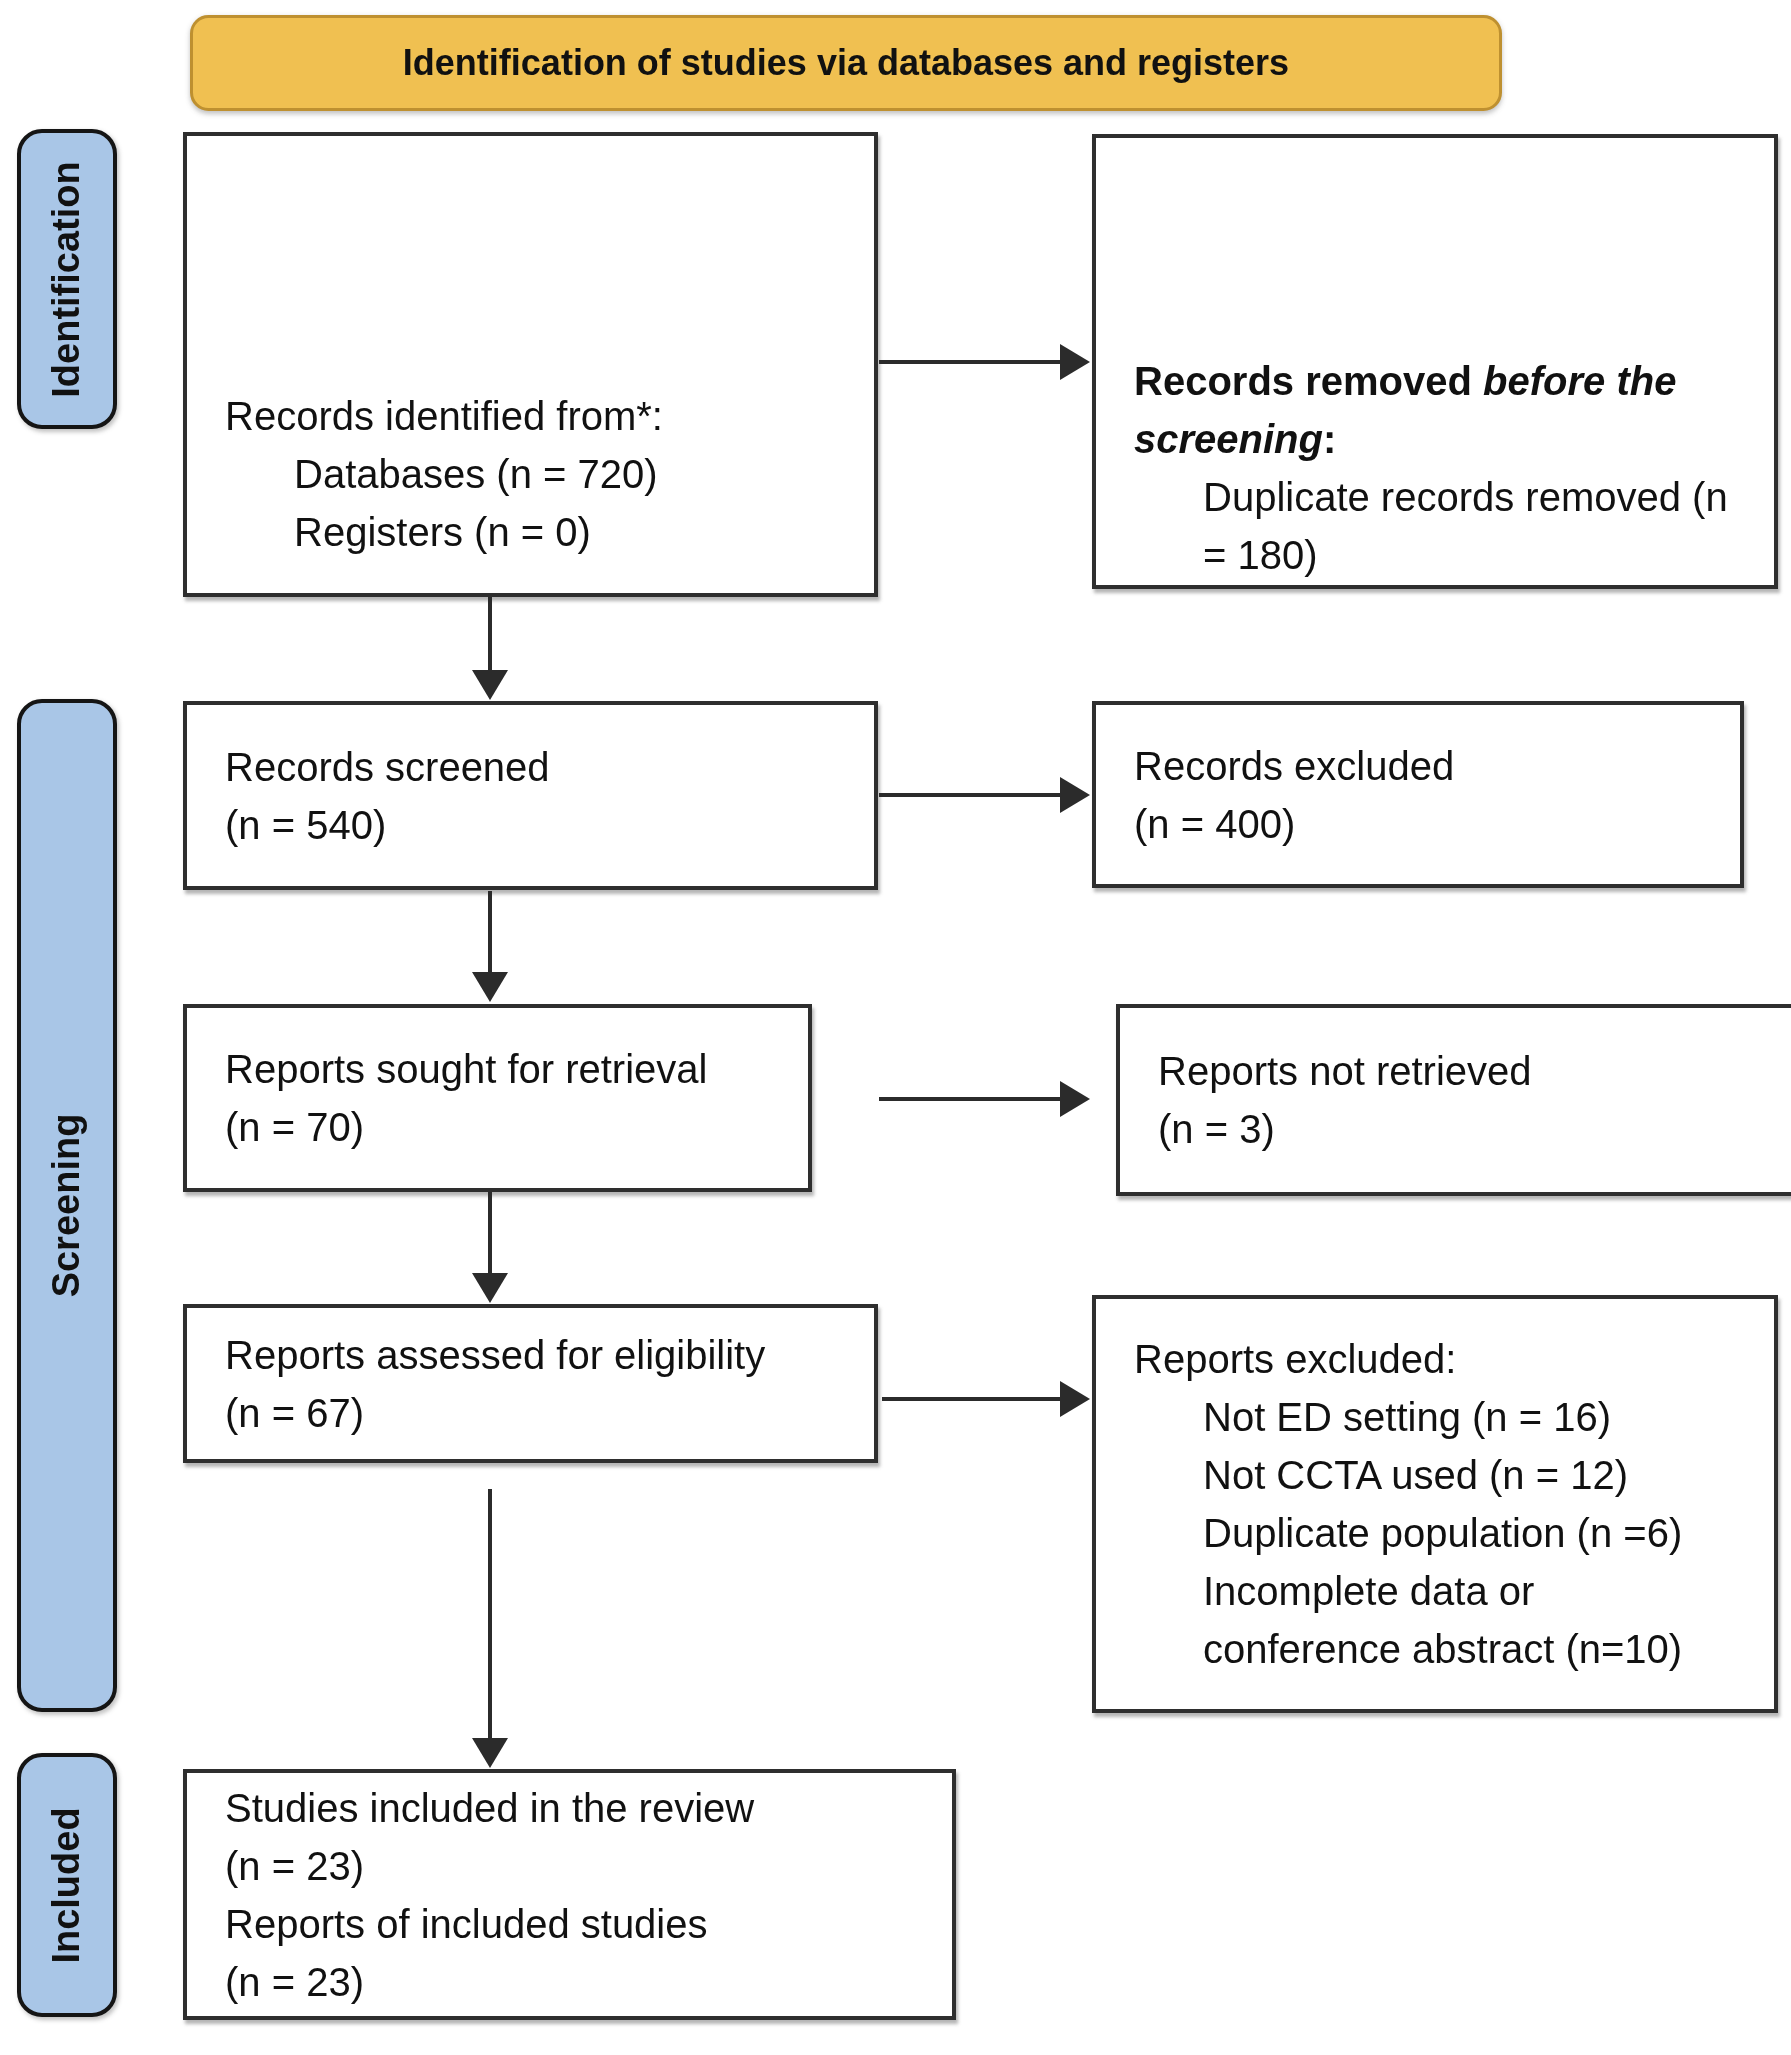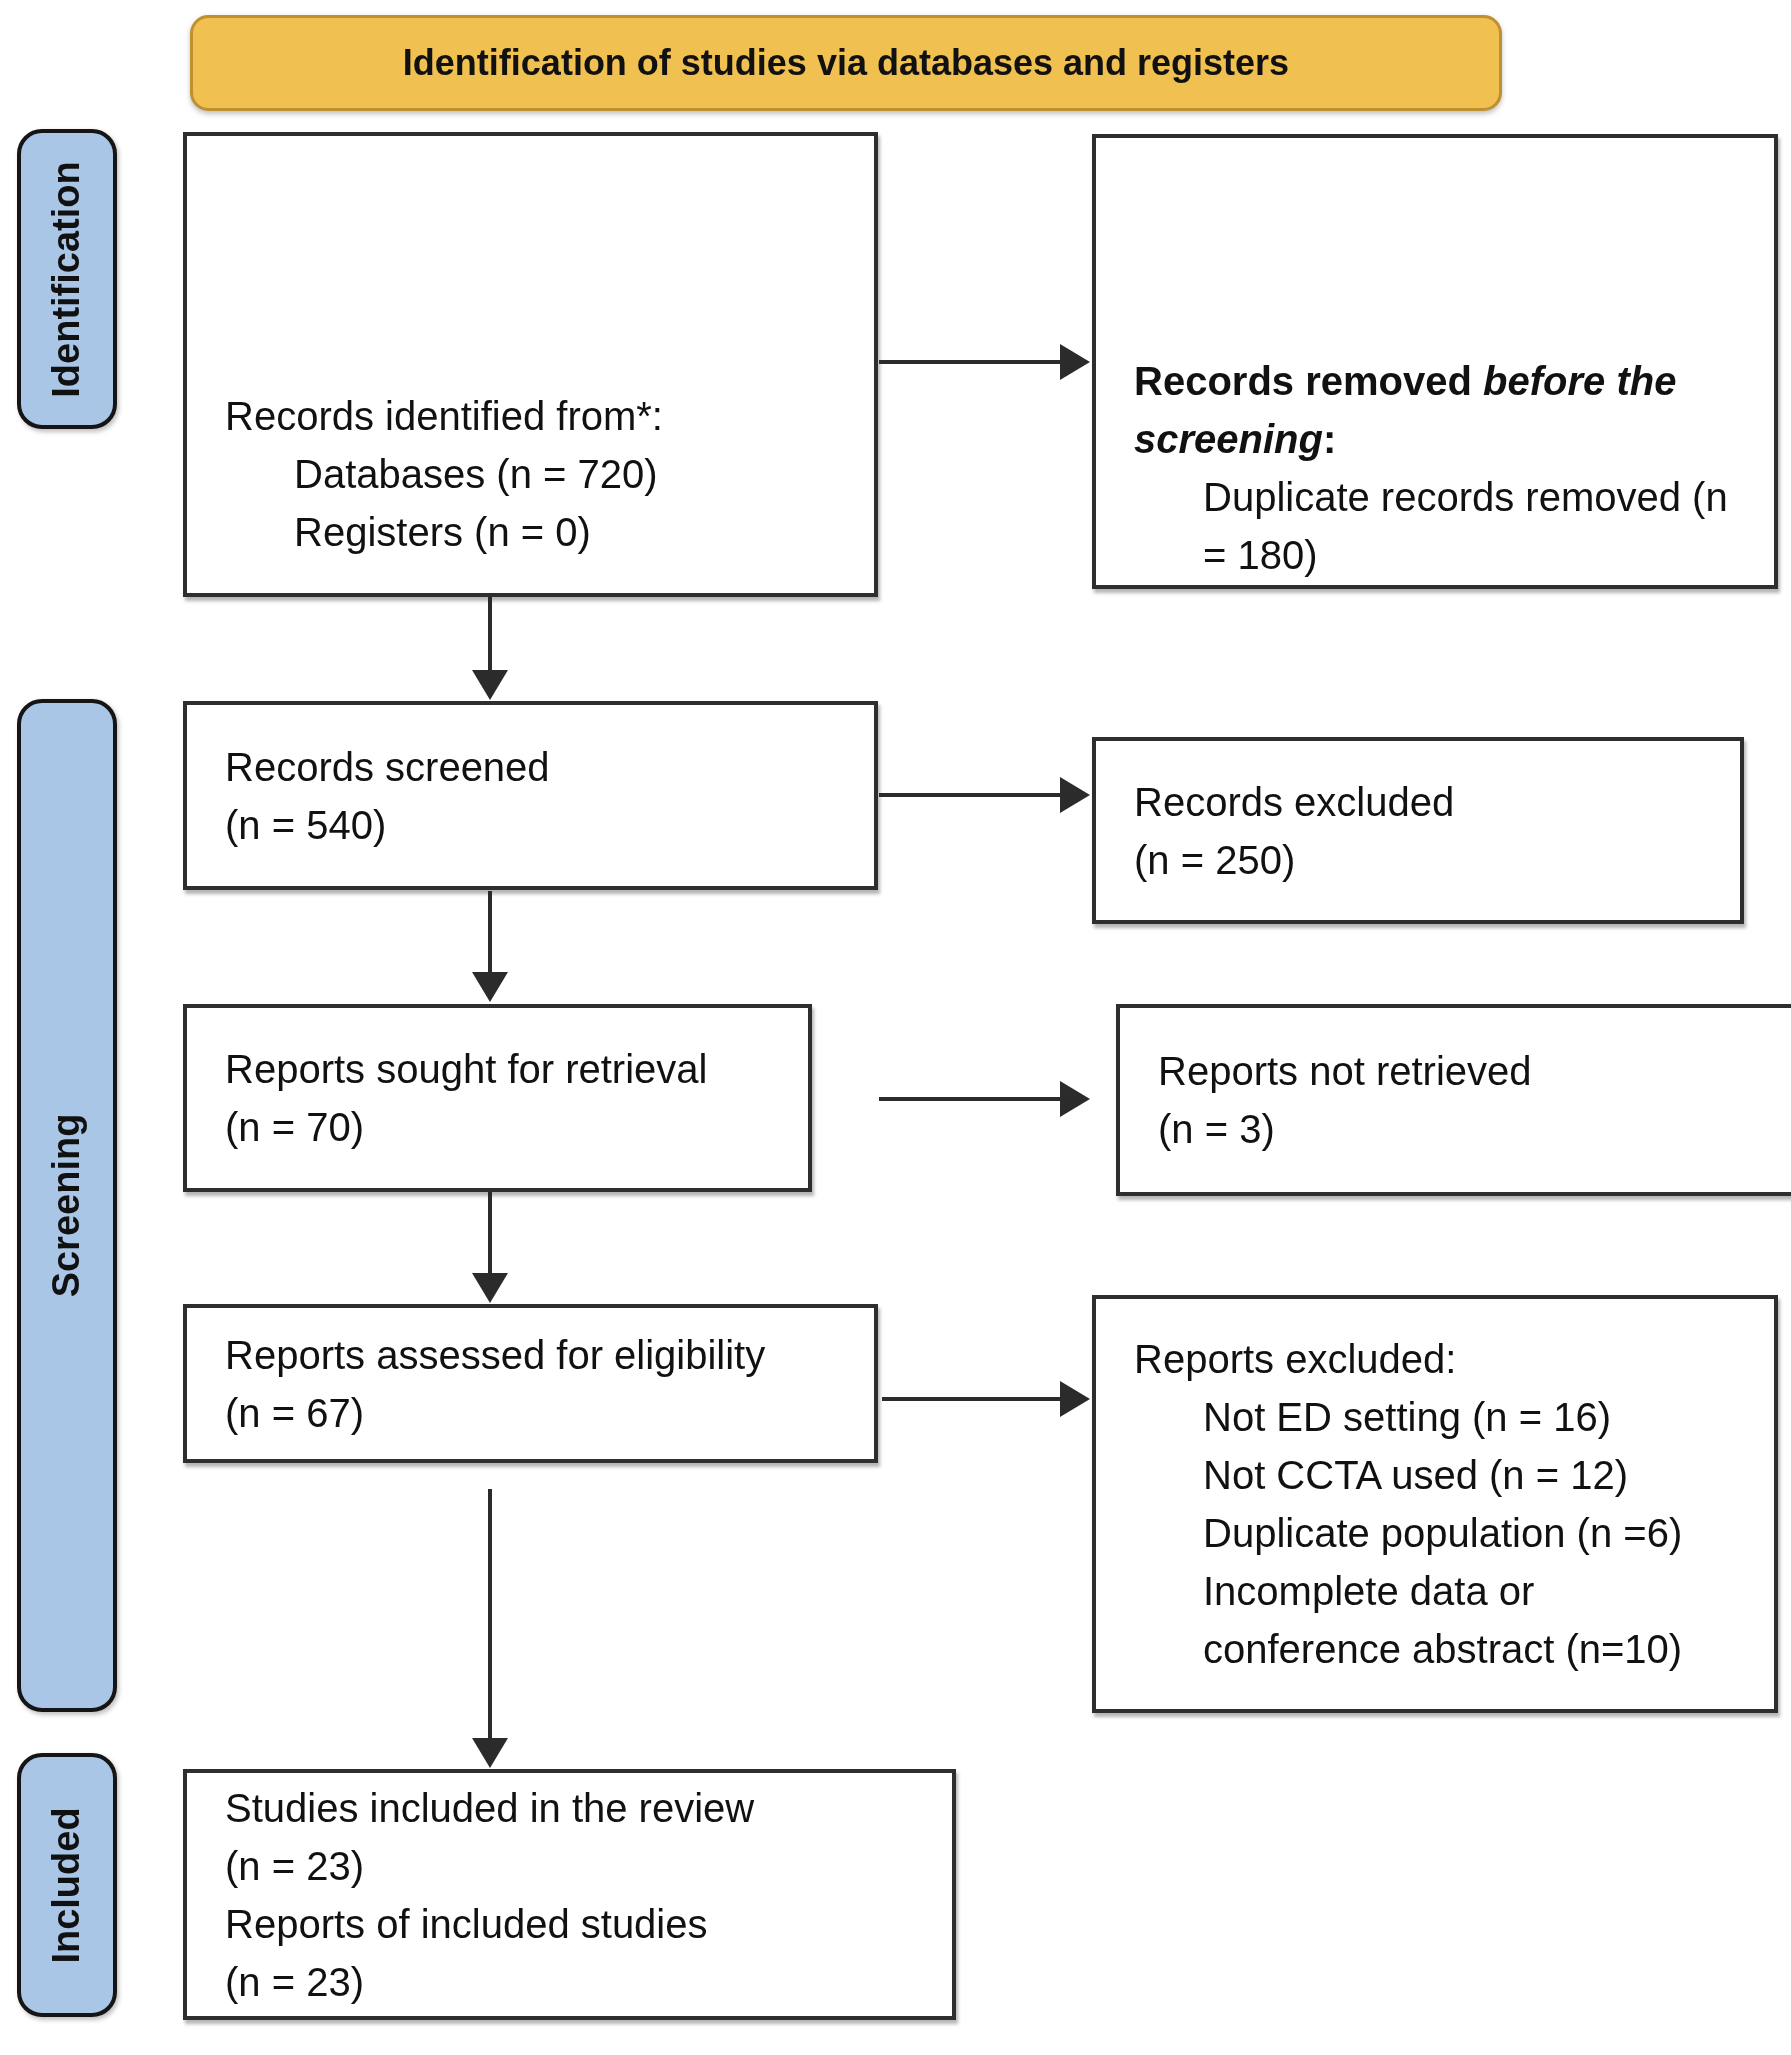--- a/index.html
+++ b/index.html
@@ -47,21 +47,21 @@
     box-shadow:2px 4px 3.3px rgba(70,70,70,.4);
   }
   .node .line{white-space:nowrap;}
   .node .indent{padding-left:69px; white-space:normal;}
   .node .para{margin:0; white-space:normal;font-weight:bold;}
   #box-records-identified{left:183px; top:132px;  width:695px; height:465px;}
   #box-records-identified .content{transform:translateY(109px);}
   #box-records-removed   {left:1092px; top:134px; width:686px; height:455px; padding-right:33px;}
   #box-records-removed .content{transform:translateY(106px);}
   #box-records-screened  {left:183px; top:701px; width:695px; height:189px;}
-  #box-records-excluded  {left:1092px; top:737px; width:652px; height:187px;}
+  #box-records-excluded  {left:1092px; top:701px; width:652px; height:187px;}
   #box-reports-sought    {left:183px; top:1004px; width:629px; height:188px;}
   #box-reports-not-retrieved{left:1116px; top:1004px; width:686px; height:192px;}
   #box-reports-assessed  {left:183px; top:1304px; width:695px; height:159px;}
   #box-reports-excluded  {left:1092px; top:1295px; width:686px; height:418px; padding-right:59px;}
   #box-studies-included  {left:183px; top:1769px; width:773px; height:251px;}
   
   .varrow{position:absolute; width:4px; background:var(--arrow);}
   .vhead{position:absolute; width:0; height:0;
          border-left:18px solid transparent; border-right:18px solid transparent;
          border-top:30px solid var(--arrow);}
@@ -103,21 +103,21 @@
       <div class="line indent">Duplicate records removed (n = 180)</div>
     </div>
   </div>
 
   <div class="node" id="box-records-screened">
     <div class="line">Records screened</div>
     <div class="line">(n = 540)</div>
   </div>
   <div class="node" id="box-records-excluded">
     <div class="line">Records excluded</div>
-    <div class="line">(n = 250)</div>
+    <div class="line">(n = 400)</div>
   </div>
 
   <div class="node" id="box-reports-sought">
     <div class="line">Reports sought for retrieval</div>
     <div class="line">(n = 70)</div>
   </div>
   <div class="node" id="box-reports-not-retrieved">
     <div class="line">Reports not retrieved</div>
     <div class="line">(n = 3)</div>
   </div>

